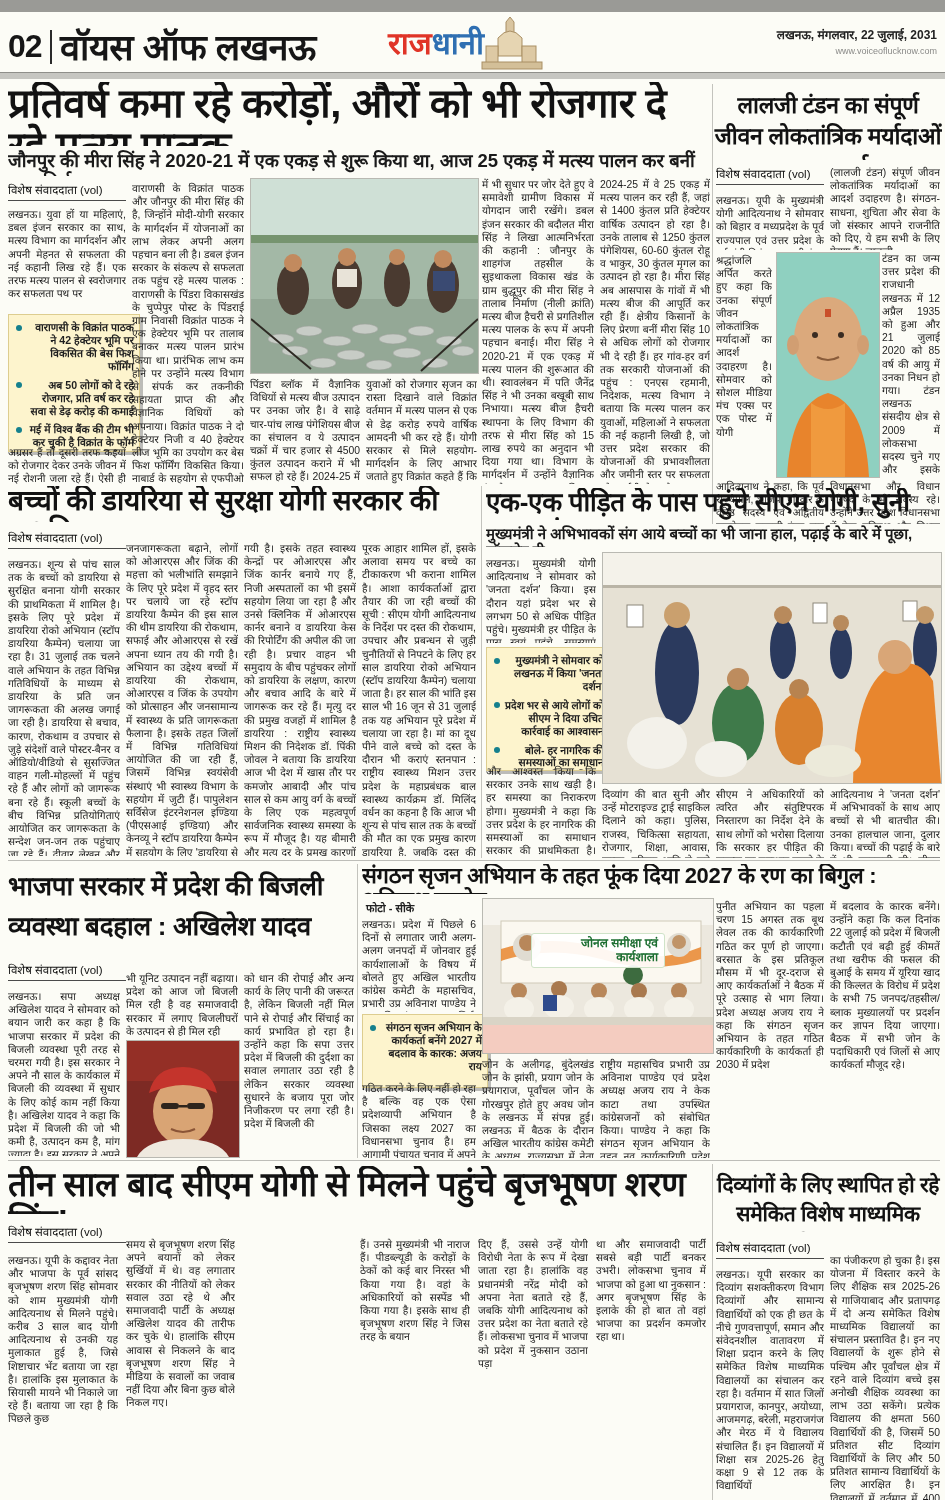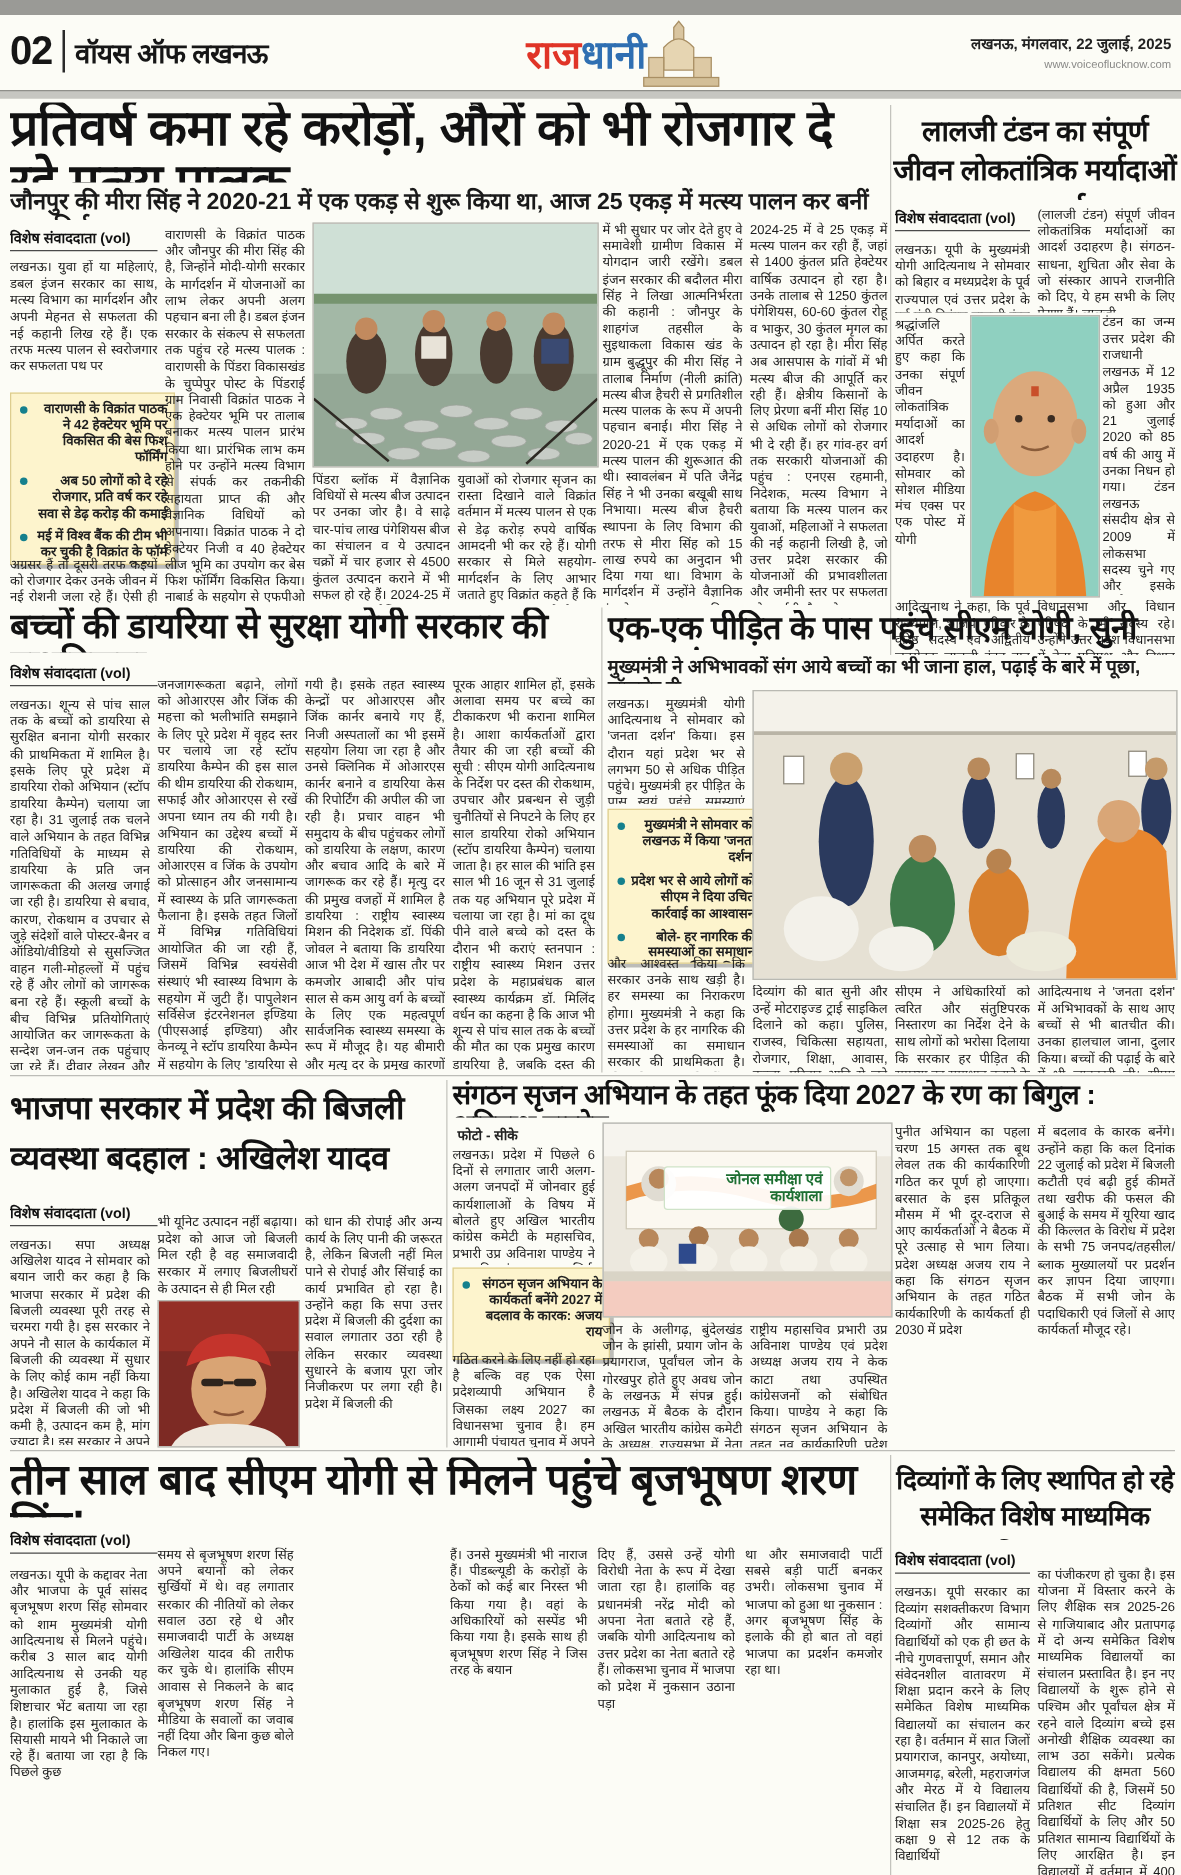--- a/index.html
+++ b/index.html
@@ -2,36 +2,36 @@
 <html><head>
 <meta charset="utf-8">
 <style>
   html,body{margin:0;padding:0;background:#9a9a96;}
   .page{position:relative;width:945px;height:1500px;background:#fcfcf6;margin:12px auto;
         font-family:"Liberation Sans","DejaVu Sans",sans-serif;overflow:hidden;color:#1c1c1c;}
   .abs{position:absolute;}
   .hl{position:absolute;font-weight:700;color:#121212;line-height:1.08;overflow:hidden;letter-spacing:-0.3px;}
   .hl.center{text-align:center;}
   .sub{position:absolute;font-weight:700;color:#1a1a1a;overflow:hidden;line-height:1.15;}
-  .byline{position:absolute;font-weight:700;font-size:11.5px;color:#111;border-bottom:1.5px solid #4a4a4a;padding-bottom:3px;overflow:hidden;white-space:nowrap;}
+  .byline{position:absolute;font-weight:400;font-size:11.5px;color:#111;border-bottom:1.5px solid #4a4a4a;padding-bottom:3px;overflow:hidden;white-space:nowrap;}
   .col{position:absolute;font-size:10.4px;line-height:1.27;text-align:justify;color:#1d1d1d;overflow:hidden;word-break:break-word;}
   .vrule{position:absolute;width:1px;background:#c3c3bd;}
   .hrule{position:absolute;height:1px;background:#bdbdb8;}
   .notebox{position:absolute;background:#fdf4cd;border:1px solid #ddcd8f;box-shadow:3px 3px 0 rgba(70,70,70,.35);padding:6px 5px 4px 7px;overflow:hidden;}
   .notebox ul{margin:0;padding:0;}
   .notebox li{list-style:none;position:relative;padding-left:11px;font-weight:700;font-size:10.6px;line-height:1.22;margin-bottom:6px;color:#1f1f1f;text-align:right;}
   .notebox li::before{content:"";position:absolute;left:0;top:3.5px;width:6px;height:6px;border-radius:50%;background:#15808d;}
   .photo{position:absolute;overflow:hidden;background:#d8d8d2;border:1px solid #b9b9b2;}
   .photo svg{display:block;width:100%;height:100%;}
   
   .masthead-left{position:absolute;left:8px;top:10px;display:flex;align-items:center;gap:8px;}
   .pageno{font-size:32px;font-weight:700;color:#161616;letter-spacing:-1px;}
   .mast-divider{width:2.5px;height:34px;background:#2a2a2a;}
-  .mast-title{font-size:22px;font-weight:700;color:#161616;letter-spacing:-0.5px;}
-  .logo-wrap{position:absolute;left:421px;top:4px;width:190px;height:56px;}
+  .mast-title{font-size:36px;font-weight:700;color:#161616;letter-spacing:-0.5px;}
+  .logo-wrap{position:absolute;left:388px;top:4px;width:190px;height:56px;}
   .logo-text{position:absolute;left:0;top:12px;font-size:31px;font-weight:700;line-height:1;}
   .logo-red{color:#e03427;}
   .logo-blue{color:#2f6fb2;}
   .date-block{position:absolute;right:8px;top:14px;width:250px;text-align:right;}
   .dateline{font-size:12px;font-weight:700;color:#222;}
   .website{font-size:9px;color:#8a8a88;margin-top:3px;}
   .grayband{position:absolute;left:0;top:60px;width:945px;height:6px;background:#c6c6c1;border-top:1px solid #8f8f8a;}
   .credit{position:absolute;font-weight:700;font-size:11px;color:#222;}
   .banner-text{position:absolute;font-weight:700;color:#1d6f32;background:rgba(255,255,255,.92);border:1px solid #cfe3c8;border-radius:3px;padding:2px 6px;font-size:12px;text-align:center;line-height:1.2;}
 </style>
@@ -53,21 +53,21 @@
       <rect x="10" y="30" width="12" height="18" fill="#ddc9a4" stroke="#a98f64" stroke-width="1"></rect>
       <rect x="46" y="30" width="14" height="18" fill="#ddc9a4" stroke="#a98f64" stroke-width="1"></rect>
       <rect x="6" y="46" width="60" height="6" fill="#cdb astadd" fill-opacity="0"></rect>
       <rect x="6" y="46" width="60" height="6" fill="#cdb astadd" display="none"></rect>
       <rect x="6" y="46" width="60" height="7" fill="#d3bf98" stroke="#a98f64" stroke-width="1"></rect>
     </svg>
     <div class="logo-text"><span class="logo-red">राज</span><span class="logo-blue">धानी</span></div>
   </div>
 
   <div class="date-block">
-    <div class="dateline">लखनऊ, मंगलवार, 22 जुलाई, 2025</div>
+    <div class="dateline">लखनऊ, मंगलवार, 22 जुलाई, 2031</div>
     <div class="website">www.voiceoflucknow.com</div>
   </div>
 
   <div class="grayband"></div>
 
   <div class="hl" style="left:8px;top:70px;width:702px;height:64px;font-size:40px;">प्रतिवर्ष कमा रहे करोड़ों, औरों को भी रोजगार दे रहे मत्स्य पालक</div>
   <div class="sub" style="left:8px;top:138px;width:702px;height:26px;font-size:18.5px;">जौनपुर की मीरा सिंह ने 2020-21 में एक एकड़ से शुरू किया था, आज 25 एकड़ में मत्स्य पालन कर बनीं आत्मनिर्भर</div>
 
   <div class="byline" style="left:8px;top:170px;width:118px;">विशेष संवाददाता (vol)</div>
   <div class="col" style="left:8px;top:196px;width:118px;height:102px;">लखनऊ। युवा हों या महिलाएं, डबल इंजन सरकार का साथ, मत्स्य विभाग का मार्गदर्शन और अपनी मेहनत से सफलता की नई कहानी लिख रहे हैं। एक तरफ मत्स्य पालन से स्वरोजगार कर सफलता पथ पर</div>

